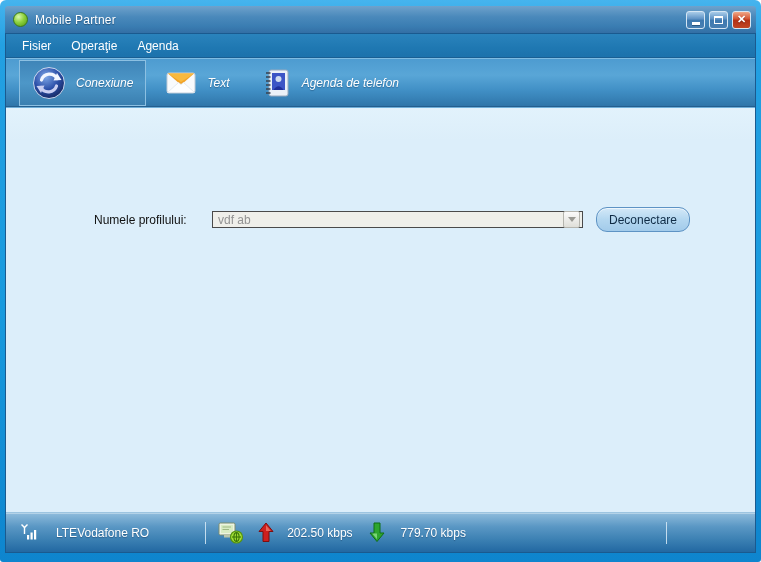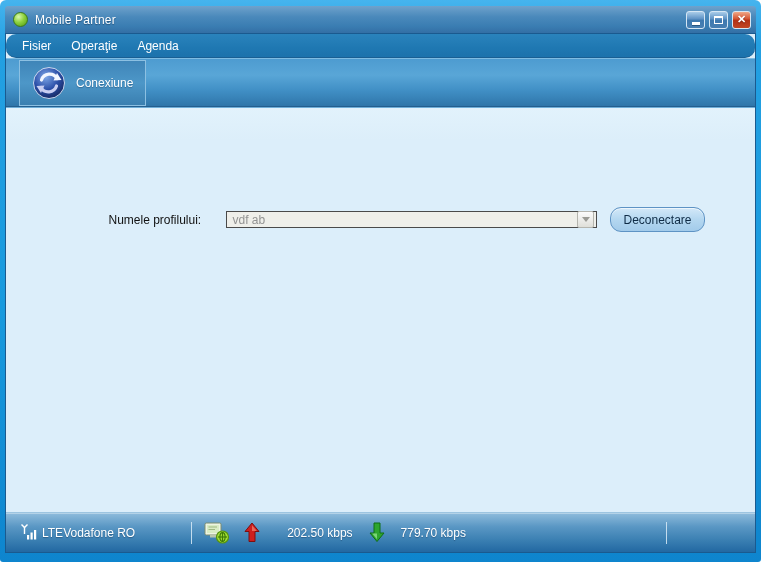--- a/index.html
+++ b/index.html
@@ -51,34 +51,34 @@
     overflow: hidden;
   }
 
   
   .menubar {
     height: 24px; flex: none;
     background: linear-gradient(180deg,#2A83BC 0%, #1F78B2 60%, #1C72AC 100%);
     display: flex; align-items: center;
     padding-left: 6px;
     border-bottom: 1px solid #195F93;
-    border-radius: 10px;
   }
   .menu-item {
     color: #fff; padding: 4px 10px; cursor: default;
   }
 
   
   .toolbar {
     height: 50px; flex: none;
     background: linear-gradient(180deg,#4D9BD0 0%, #59A6D7 35%, #4190C6 65%, #2E74A8 100%);
     border-bottom: 1px solid #6FAED8;
     box-shadow: inset 0 1px 0 #7FBCE2, inset 0 -1px 0 #245E8E;
     display: flex; align-items: stretch;
     padding: 2px 12px 1px 13px;
+    font-style: italic;
   }
   .tool-btn {
     display: flex; align-items: center; gap: 10px;
     padding: 0 12px; cursor: pointer; color: #fff;
     border: 1px solid transparent;
   }
   .tool-btn.selected {
     background: linear-gradient(180deg,#3F85B8 0%, #4D97C8 50%, #3A7FB0 100%);
     border: 1px solid #8CC0E2;
   }
@@ -86,21 +86,21 @@
   .tool-btn + .tool-btn { margin-left: 6px; }
   .tool-icon { flex: none; display: block; }
 
   
   .content {
     flex: 1; background: linear-gradient(180deg,#E2F2FC 0%, #DCEEFA 8%, #DCEEFA 100%);
     position: relative;
   }
   .profile-row {
     position: absolute; top: 99px; left: 0; right: 0;
-    display: flex; align-items: center; padding-left: 52px; justify-content: center;
+    display: flex; align-items: center; padding-left: 88px;
   }
   .profile-label { color: #111; width: 118px; text-align: left; flex: none; }
   .combobox {
     width: 371px; height: 17px; flex: none;
     background: #EFEFEA;
     border: 1px solid #4A4A4A;
     display: flex; align-items: center;
     position: relative;
   }
   .combobox .cb-value { color: #939393; padding-left: 5px; flex: 1; overflow: hidden; white-space: nowrap; }
@@ -128,26 +128,26 @@
     height: 40px; flex: none;
     background: linear-gradient(180deg,#8FBCDC 0%, #5A97C4 35%, #3A7FB2 70%, #2268A2 100%);
     border-top: 1px solid #9CC4E0;
     box-shadow: inset 0 1px 0 rgba(255,255,255,.35);
     display: flex; align-items: center;
     color: #FFFFFF;
     padding-left: 14px;
   }
   .statusbar .sb-text { text-shadow: 0 1px 1px rgba(0,30,60,.35); white-space: nowrap; }
   .sb-sep { width: 1px; height: 22px; background: #D9EBF7; opacity: .85; flex: none; }
-  .network-type { margin-left: 2px; }
+  .network-type { margin-left: 16px; }
   .operator { }
   .sep-1 { margin-left: 56px; }
   .pc-icon { margin-left: 12px; }
   .up-arrow-icon { margin-left: 14px; }
-  .upload-speed { margin-left: 27px; text-align: right; }
+  .upload-speed { margin-left: 13px; text-align: right; }
   .down-arrow-icon { margin-left: 16px; }
   .download-speed { margin-left: 16px; }
   .sep-2 { margin-left: 200px; }
 </style>
 </head>
 <body>
 
 <div class="frame">
 
   <div class="titlebar">
@@ -188,21 +188,47 @@
           <circle cx="17" cy="17" r="15.5" fill="url(#orbB)" stroke="#C9D8EE" stroke-width="1"></circle>
           <path d="M 9.5 14 A 8.5 8.5 0 0 1 25 12.5" fill="none" stroke="#F2F6FF" stroke-width="3.2" stroke-linecap="round"></path>
           <polygon points="25,7 29.5,14 21.5,14.5" fill="#F2F6FF"></polygon>
           <path d="M 24.5 20 A 8.5 8.5 0 0 1 9 21.5" fill="none" stroke="#C9CFF2" stroke-width="3.2" stroke-linecap="round"></path>
           <polygon points="9,27 4.5,20 12.5,19.5" fill="#C9CFF2"></polygon>
         </svg>
         <span class="t-label">Conexiune</span>
       </div>
 
 
-
+      <div class="tool-btn">
+        <svg class="tool-icon" width="32" height="28" viewBox="0 0 32 28">
+          <rect x="2" y="4" width="28" height="20" rx="2" fill="#F8FAFC" stroke="#C0CBD6" stroke-width="1"></rect>
+          <polygon points="3,4.5 29,4.5 16,16" fill="#F2A227"></polygon>
+          <polygon points="3,4.5 29,4.5 16,13" fill="#F8B93E"></polygon>
+          <polygon points="2.5,23.5 13.5,13.5 16,15.5 18.5,13.5 29.5,23.5" fill="#FDFEFF" stroke="#DDE5EC" stroke-width=".8"></polygon>
+        </svg>
+        <span class="t-label">Text</span>
+      </div>
+
+      <div class="tool-btn">
+        <svg class="tool-icon" width="30" height="30" viewBox="0 0 30 30">
+          <rect x="7" y="2" width="19" height="26" rx="2" fill="#EAF1F8" stroke="#97A8BC" stroke-width="1"></rect>
+          <rect x="10" y="5" width="13" height="17" fill="#3C55C6"></rect>
+          <circle cx="16.5" cy="11" r="3" fill="#CFDCF0"></circle>
+          <path d="M 11.5 22 Q 16.5 14.5 21.5 22 Z" fill="#202F9A"></path>
+          <g stroke="#3A4656" stroke-width="1.6">
+            <line x1="4" y1="5" x2="8.5" y2="5"></line>
+              <line x1="4" y1="9" x2="8.5" y2="9"></line>
+            <line x1="4" y1="13" x2="8.5" y2="13"></line>
+              <line x1="4" y1="17" x2="8.5" y2="17"></line>
+            <line x1="4" y1="21" x2="8.5" y2="21"></line>
+              <line x1="4" y1="25" x2="8.5" y2="25"></line>
+          </g>
+        </svg>
+        <span class="t-label">Agenda de telefon</span>
+      </div>
     </div>
 
     <div class="content">
       <div class="profile-row">
         <span class="profile-label">Numele profilului:</span>
         <div class="combobox">
           <span class="cb-value">vdf ab</span>
           <div class="cb-btn">
             <span class="cb-arrow"></span>
           </div>

